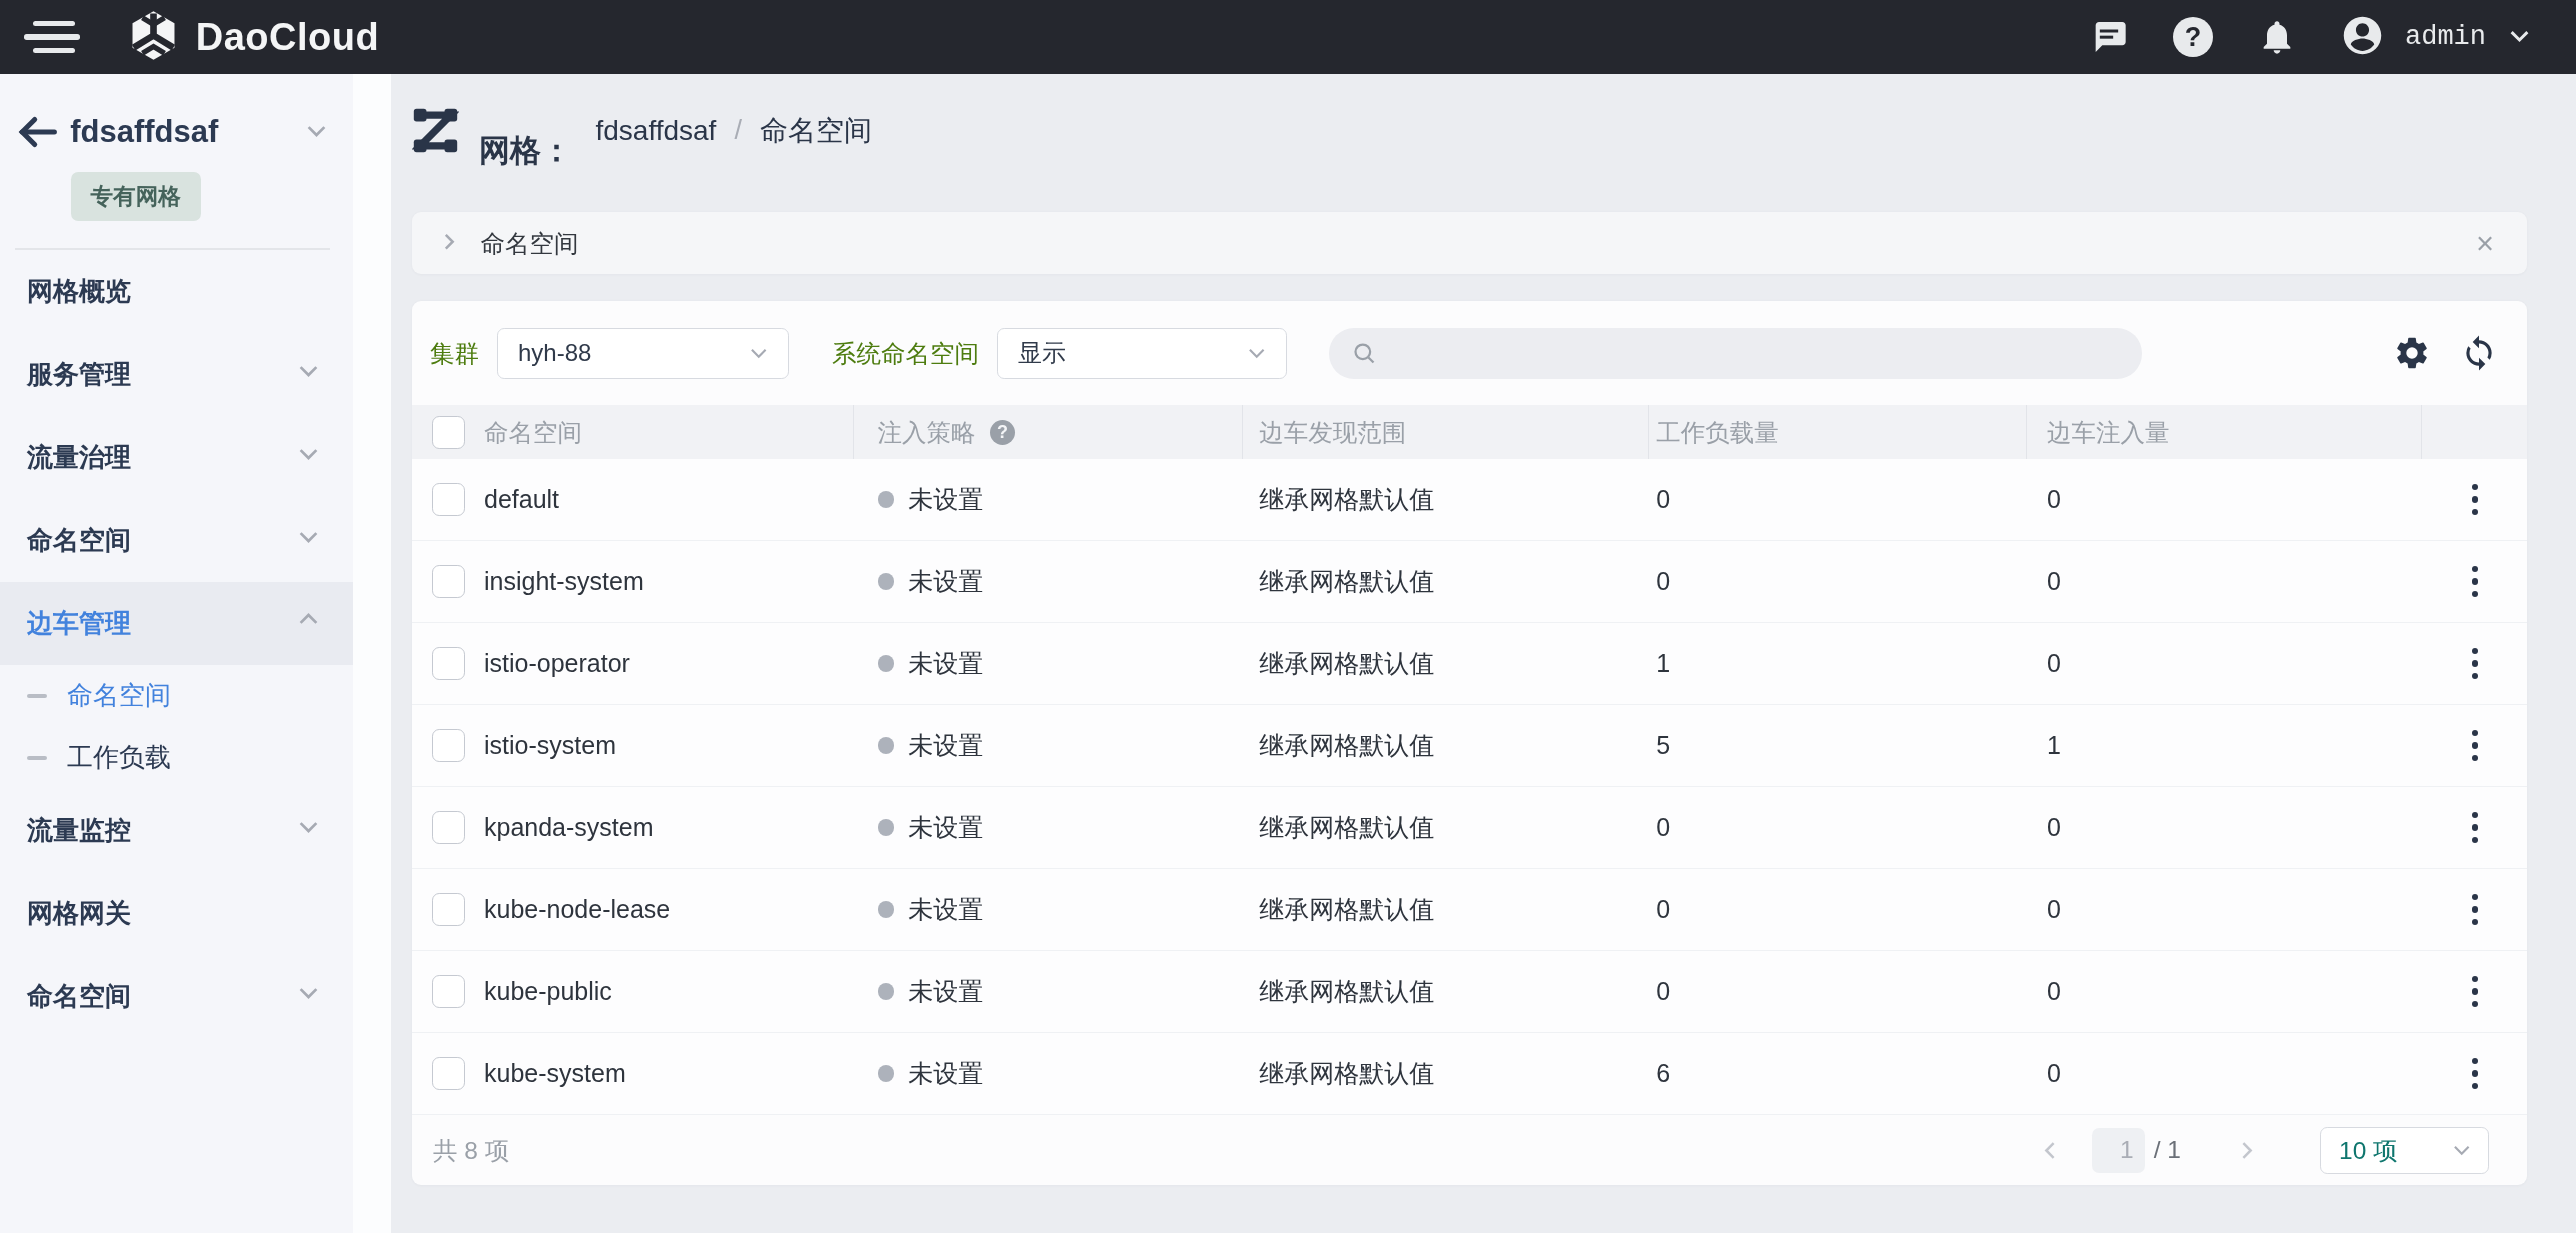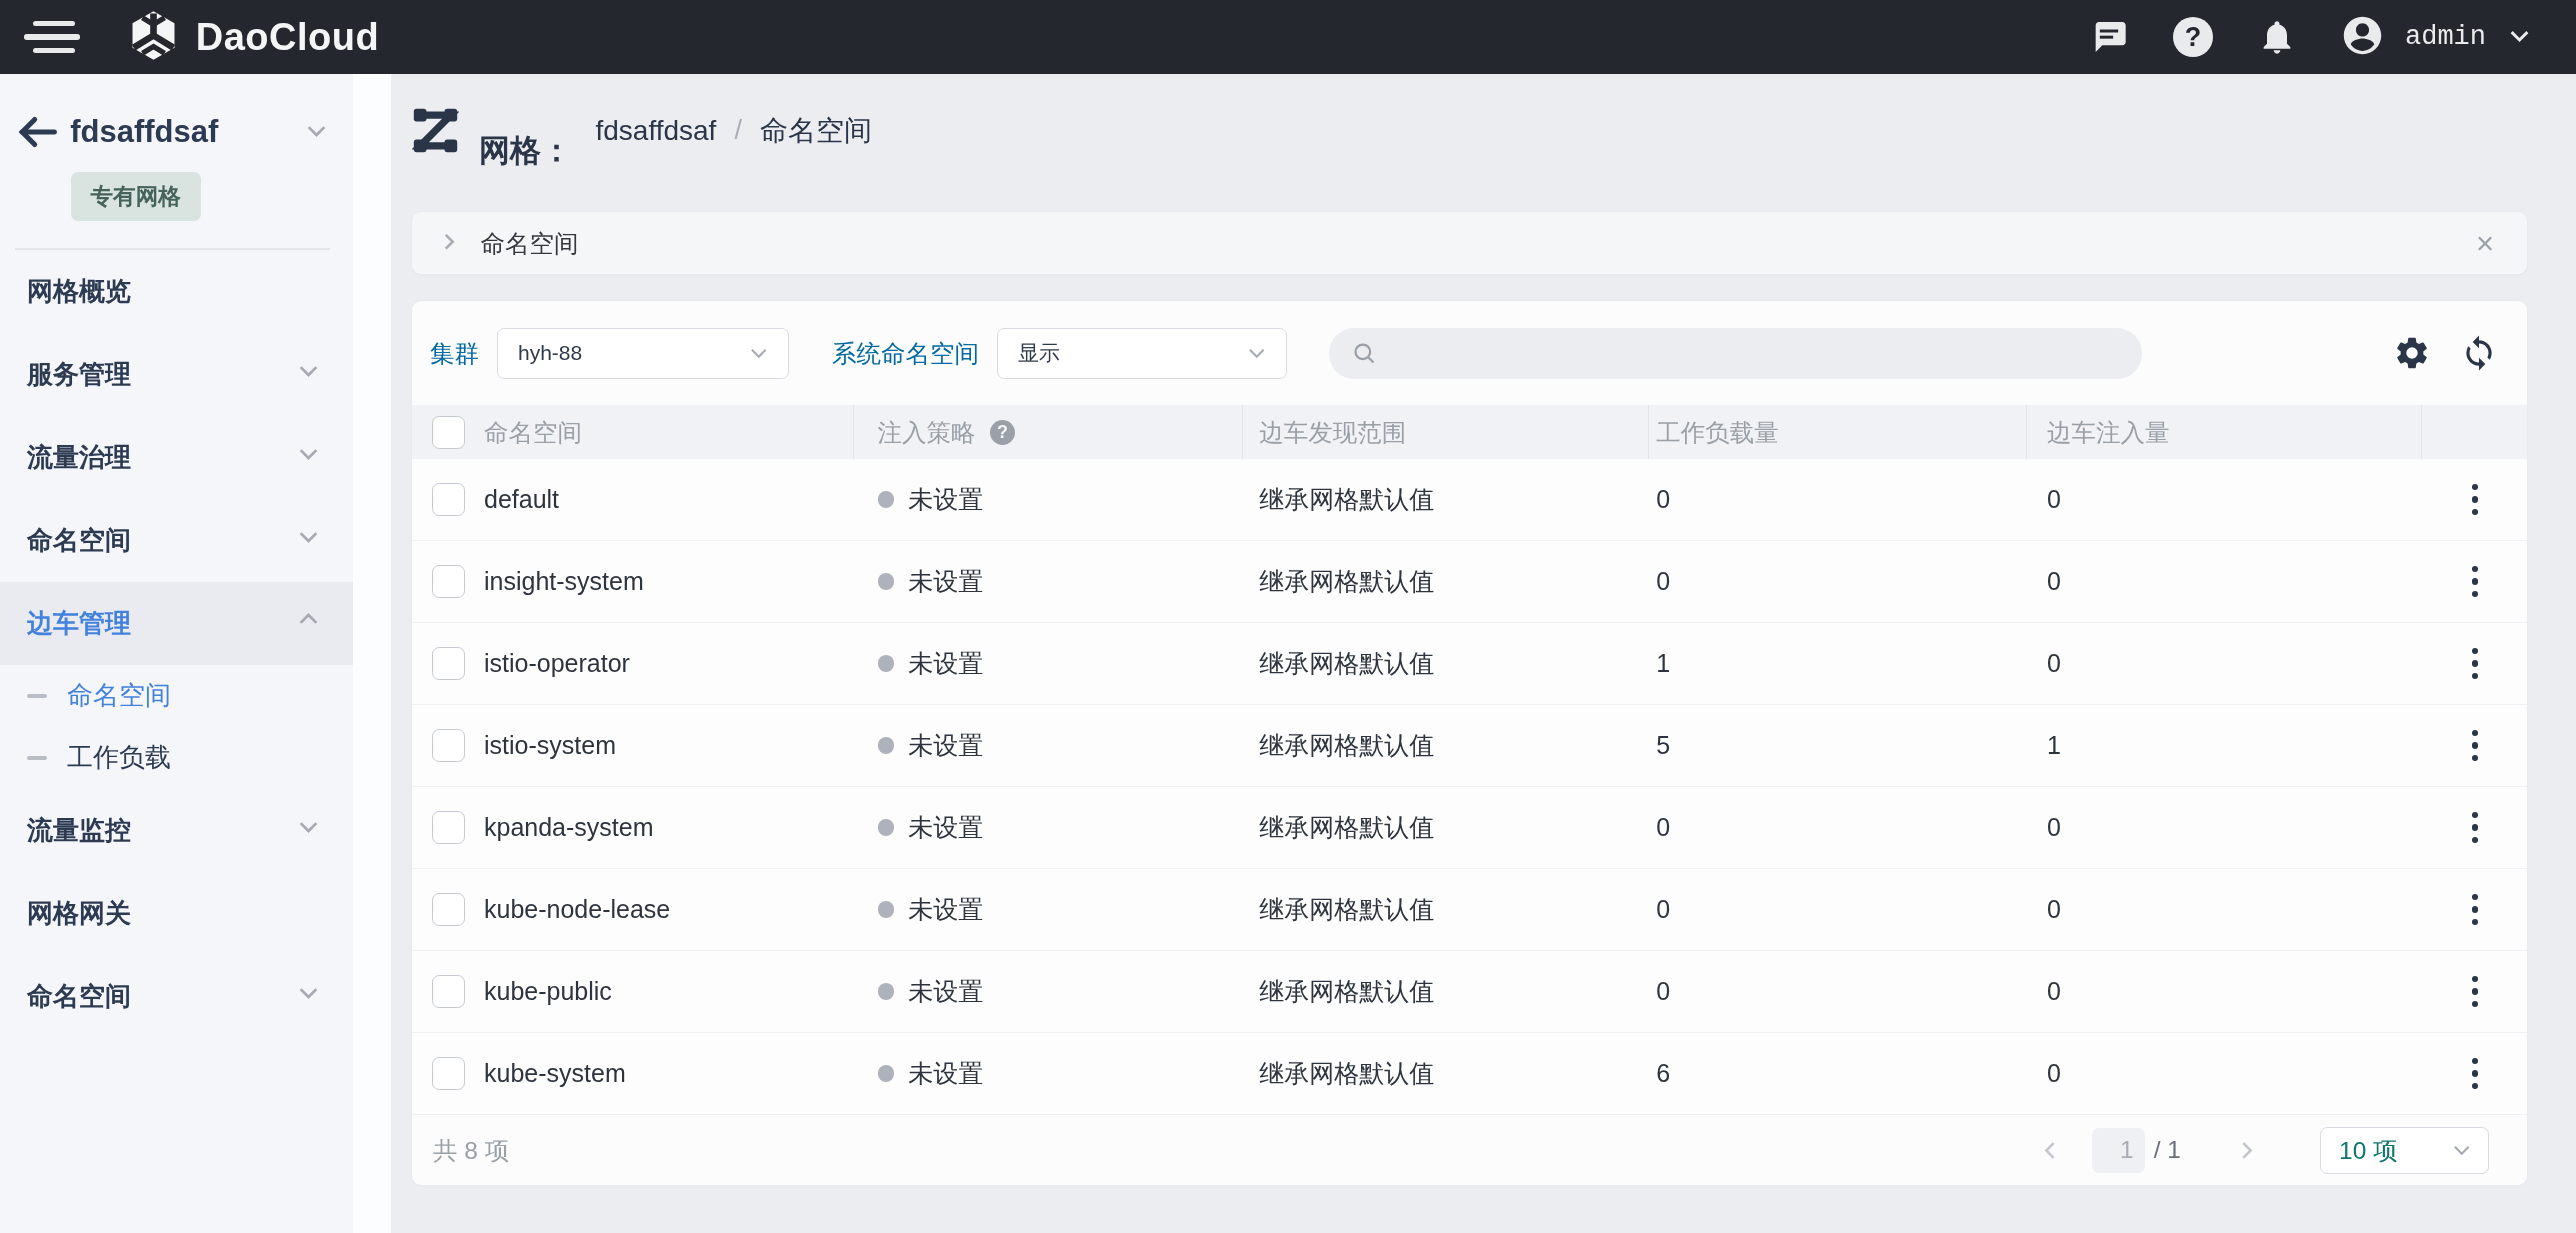--- a/index.html
+++ b/index.html
@@ -61,24 +61,24 @@
   .collapse-panel { margin:55px 49px 0 21px; height:62px; background:#f5f6f8; border-radius:9px;
     display:flex; align-items:center; padding:0 33px 0 25px; box-shadow:0 0.9px 2.7px rgba(40,50,70,0.04); }
   .cp-title { margin-left:20px; font-size:24.5px; color:#33383f; }
   .cp-close { margin-left:auto; font-size:31px; color:#9aa0a8; cursor:pointer; line-height:1; }
 
   .card { margin:27px 49px 0 21px; width:2115px; background:#fcfcfd; border-radius:9px;
     box-shadow:0 0.9px 2.7px rgba(40,50,70,0.04); overflow:hidden; }
 
   
   .filters { height:104px; display:flex; align-items:center; padding:0 27px 0 18px; }
-  .f-label { font-size:24.5px; color:#0369a1; margin-right:18px; white-space:nowrap; }
+  .f-label { font-size:24.5px; color:#4d7c0f; margin-right:18px; white-space:nowrap; }
   .select { height:51px; background:#fff; border:1.8px solid #d7dae0; border-radius:7.2px;
     display:flex; align-items:center; justify-content:space-between; padding:0 18px 0 20px;
-    font-size:21px; color:#303a4a; cursor:pointer; }
+    font-size:24px; color:#303a4a; cursor:pointer; }
   .select.cluster { width:292px; margin-right:43px; }
   .select.sysns { width:290px; }
   .search { margin-left:42px; width:813px; height:51px; background:#ecedf1; border-radius:25px;
     display:flex; align-items:center; padding:0 22px; }
   .search input { border:none; outline:none; background:transparent; font-size:24.5px; color:#303a4a;
     margin-left:14.5px; flex:1 1 auto; font-family:inherit; }
   .f-actions { margin-left:auto; display:flex; align-items:center; gap:25px; }
   .f-actions .act { width:42px; height:42px; display:flex; align-items:center; justify-content:center; cursor:pointer; }
 
   

